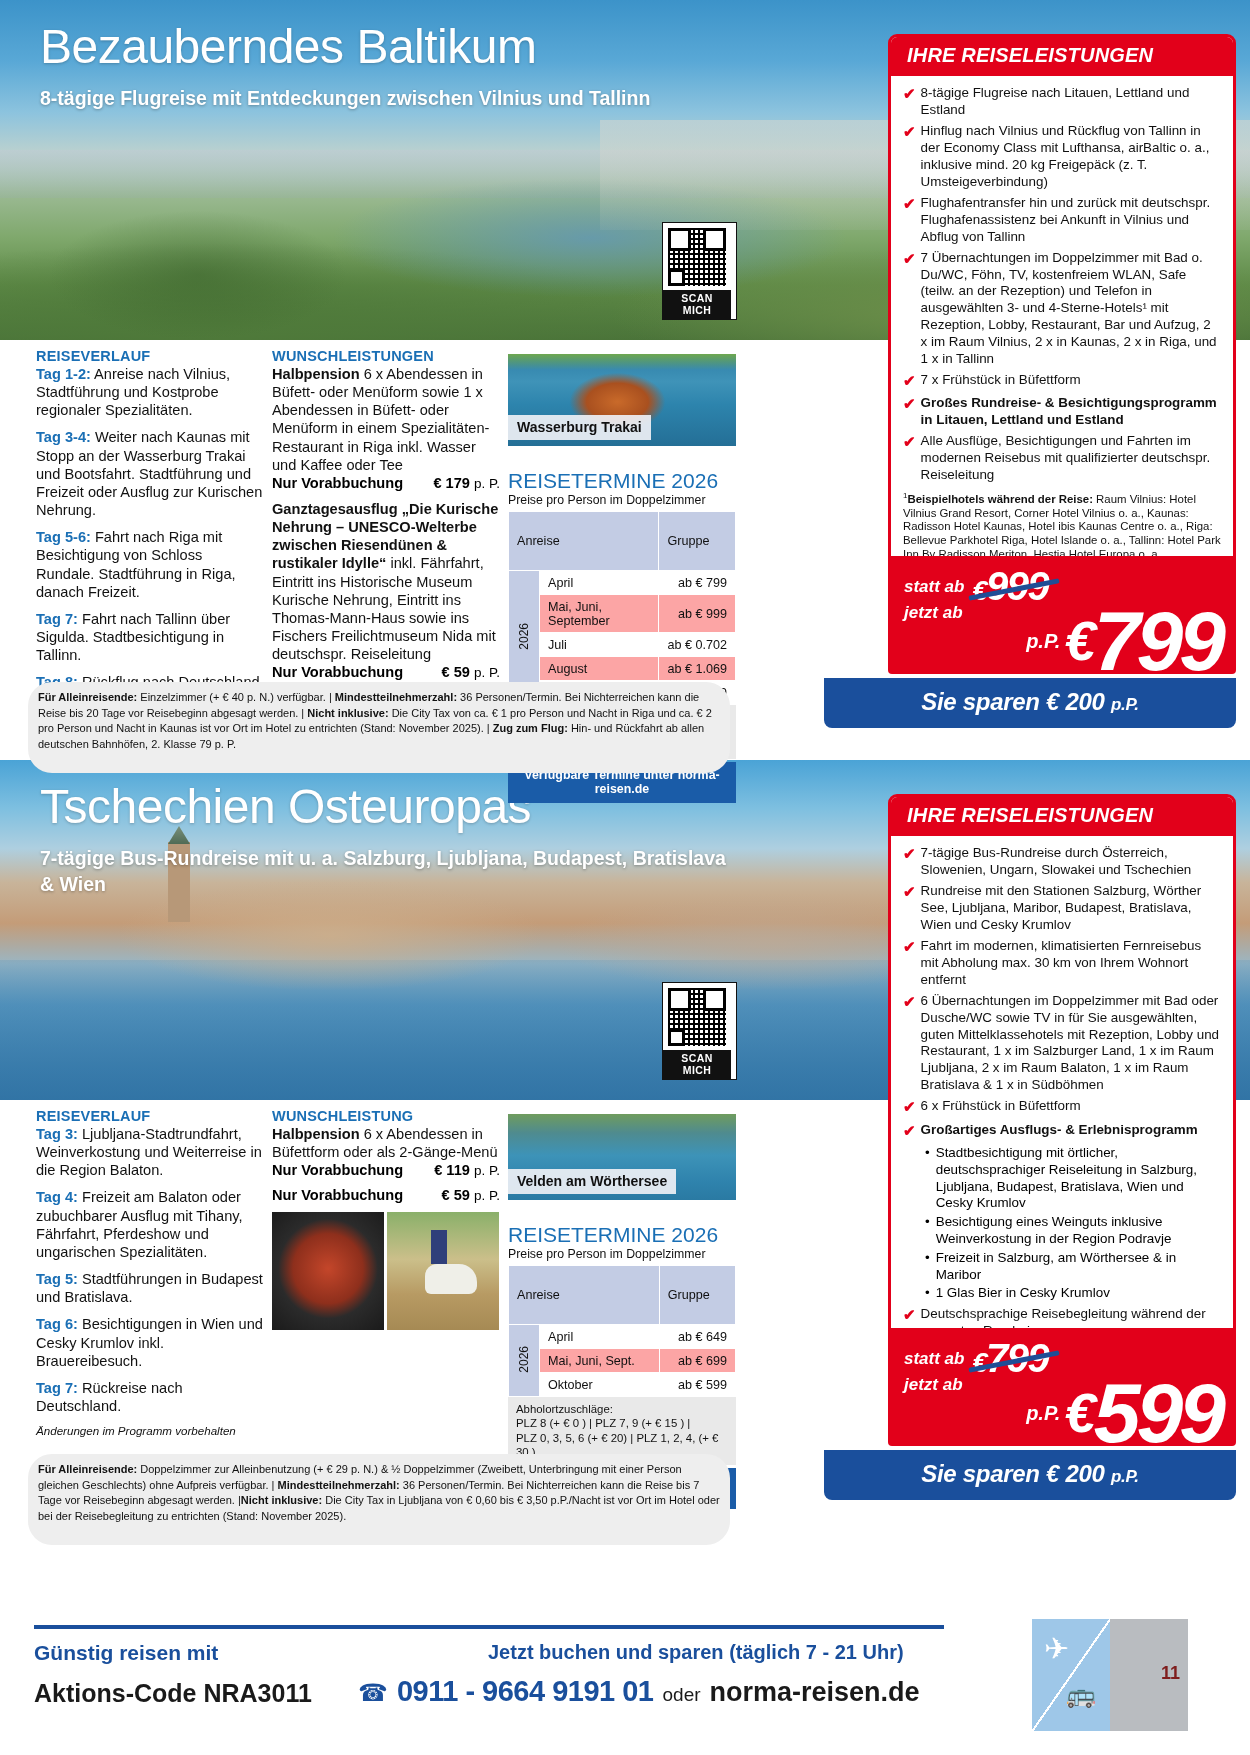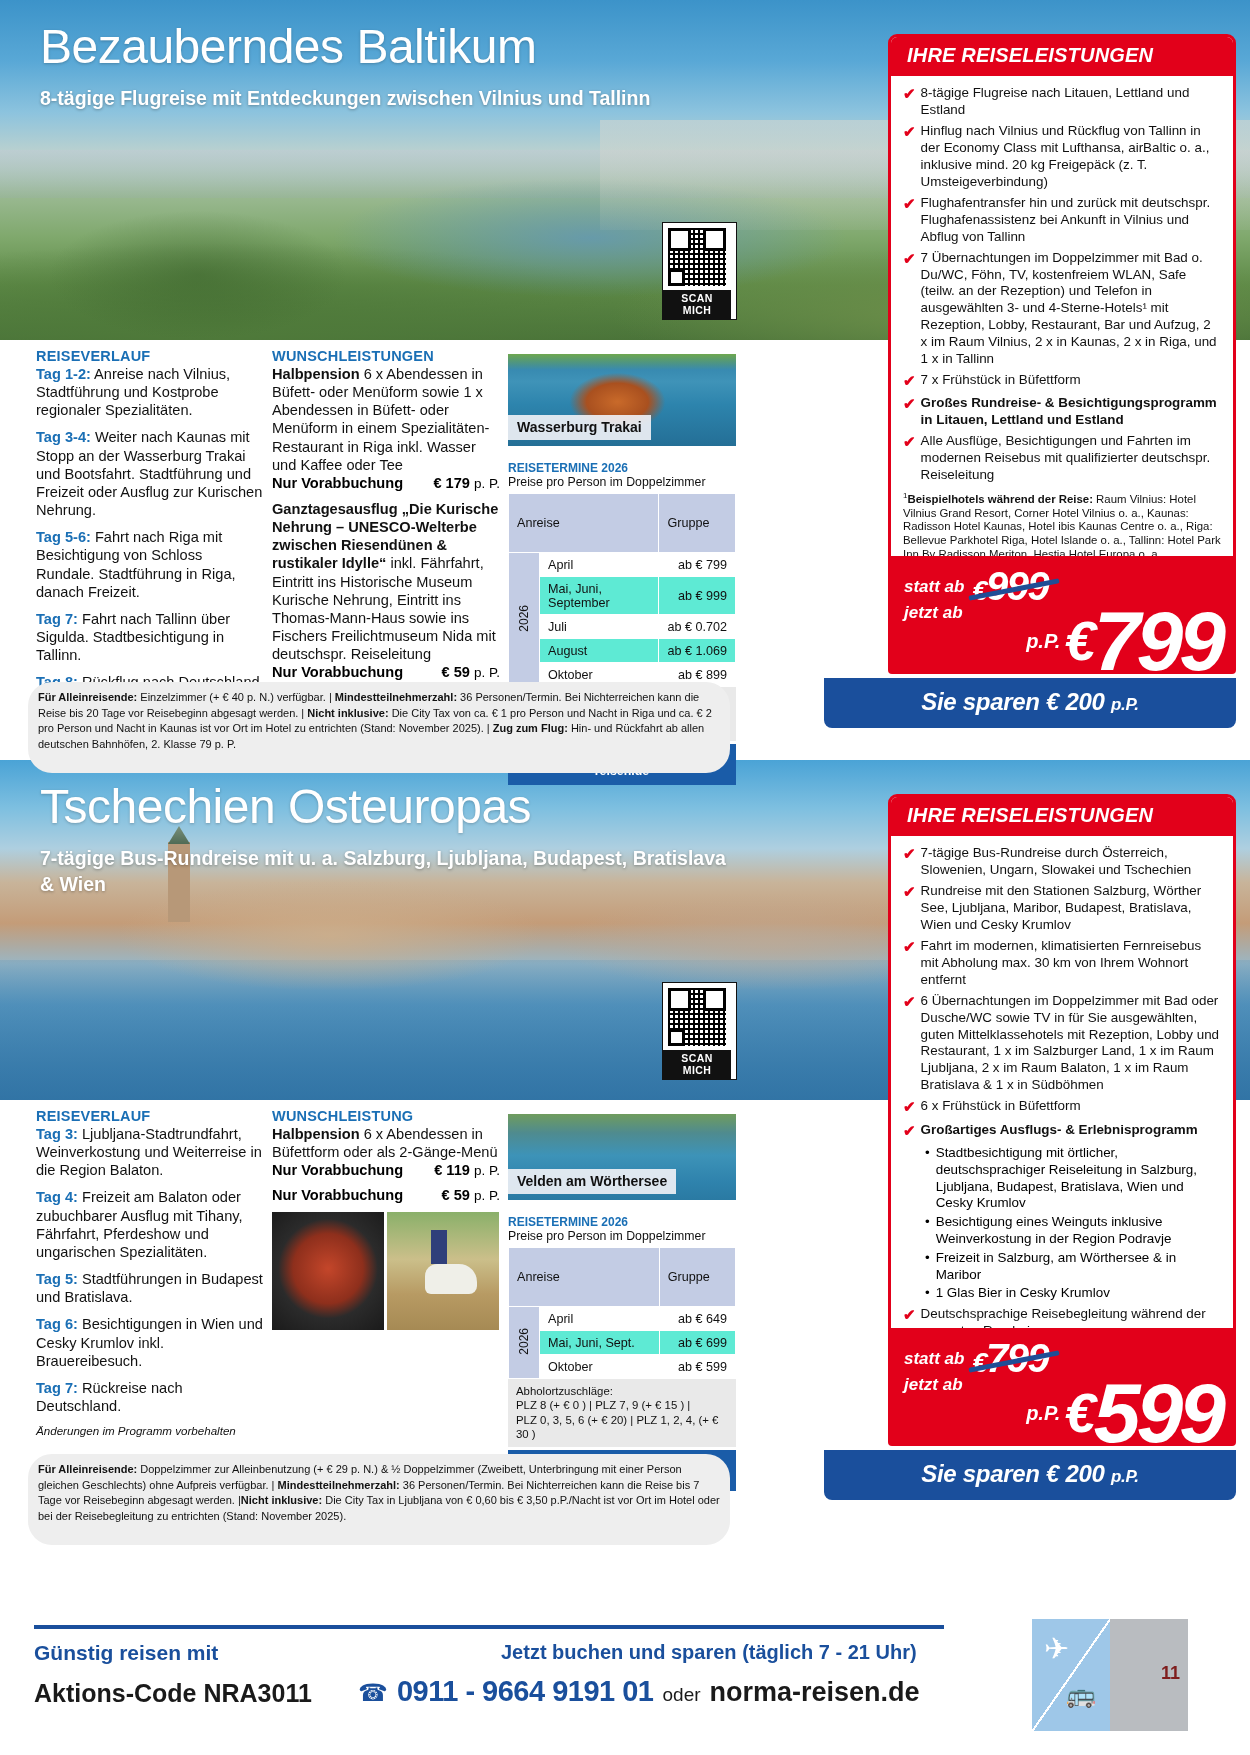--- a/index.html
+++ b/index.html
@@ -139,38 +139,38 @@
   
   .thumb { position:relative; }
   .thumb-img { width:100%; height:100%; display:block; }
   .thumb-cap {
     position:absolute; left:0; bottom:6px;
     background:rgba(238,240,245,.92); color:#111;
     font-weight:700; font-size:14px; padding:4px 9px 5px;
   }
 
   
-  .dates-title { color:#1a6fb5; font-weight:700; font-size:12px; margin-top:15px; }
+  .dates-title { color:#1a6fb5; font-weight:400; font-size:21px; margin-top:23px; }
   .dates-sub { font-size:12.3px; color:#111; margin-bottom:4px; }
   table.dates { border-collapse:collapse; width:100%; font-size:12.6px; }
   table.dates th {
     background:#c3cce4; color:#111; font-weight:400;
     text-align:left; padding:22px 8px; border:1px solid #fff;
   }
   table.dates td { padding:4.5px 8px; border:1px solid #fff; color:#111; }
   td.yearcell {
     background:#c3cce4; width:18px; padding:0;
     text-align:center; vertical-align:middle;
   }
   td.yearcell span {
     writing-mode:vertical-rl; transform:rotate(180deg);
     font-size:12px; display:inline-block;
   }
   tr.r-odd td.mon, tr.r-odd td.pr { background:#ffffff; }
-  tr.r-even td.mon, tr.r-even td.pr { background:#5eead4;margin-top:8px; }
+  tr.r-even td.mon, tr.r-even td.pr { background:#fca5a5;margin-top:8px; }
   td.pr { text-align:right; white-space:nowrap; }
   .surcharge {
     background:#e9e9e9; font-size:11.4px; line-height:1.25;
     padding:5px 8px 6px; color:#111;
   }
   .avail-bar {
     background:#1a5ca8; color:#fff; font-weight:700; font-size:12.4px;
     text-align:center; padding:6px 4px 7px; margin-top:3px;
   }
 
@@ -182,21 +182,21 @@
   .terms b { font-weight:700; }
 
   
   .food-thumbs { position:absolute; z-index:5; display:flex; gap:3px; }
 
   
   .footer { position:absolute; left:0; bottom:0; width:1250px; height:148px; }
   .footer-rule { position:absolute; left:34px; top:18px; width:910px; height:4px; background:#1a4f9c; }
   .f-left-1 { position:absolute; left:34px; top:34px; color:#1a4f9c; font-weight:700; font-size:21px; }
   .f-left-2 { position:absolute; left:34px; top:72px; color:#1a1a1a; font-weight:700; font-size:25px; }
-  .f-mid-1 { position:absolute; left:501px; top:34px; color:#1a4f9c; font-weight:700; font-size:20px; }
+  .f-mid-1 { position:absolute; left:488px; top:34px; color:#1a4f9c; font-weight:700; font-size:20px; }
   .f-phone { position:absolute; left:358px; top:68px; display:flex; align-items:baseline; gap:9px; }
   .f-phone .tel { color:#1a4f9c; font-weight:700; font-size:29px; letter-spacing:-.5px; }
   .f-phone .oder { color:#1a1a1a; font-weight:400; font-size:19px; }
   .f-phone .site { color:#1a1a1a; font-weight:700; font-size:27px; }
   .icon-tiles { position:absolute; right:62px; top:12px; display:flex; }
   .tile-blue { width:78px; height:112px; background:#9ec7e8; position:relative; }
   .tile-blue .diag {
     position:absolute; inset:0;
     background:linear-gradient(to bottom right, transparent 49.4%, #ffffff 49.4%, #ffffff 51%, transparent 51%);
   }

